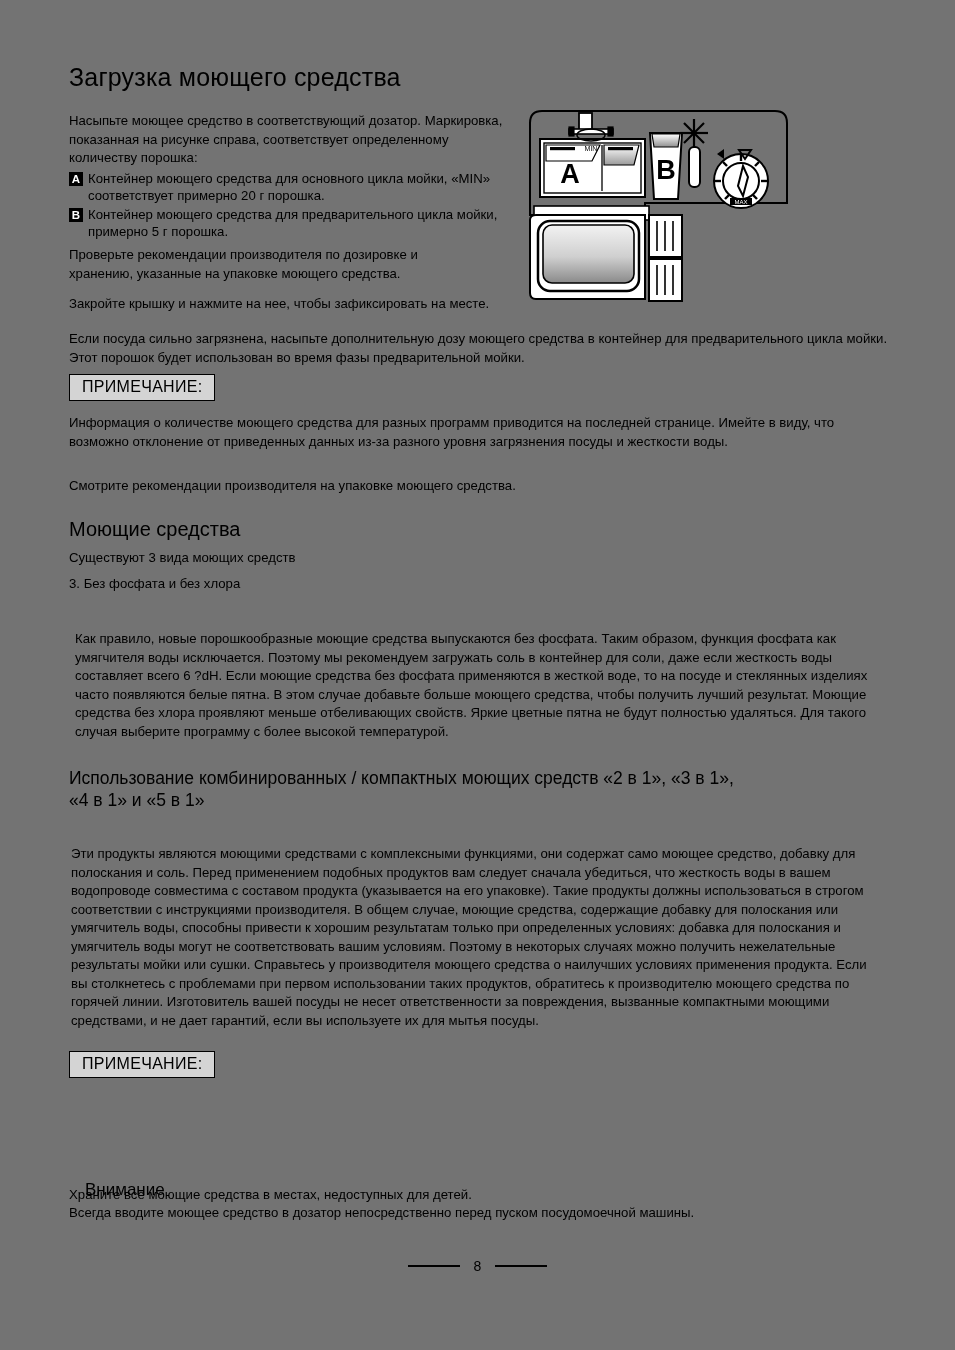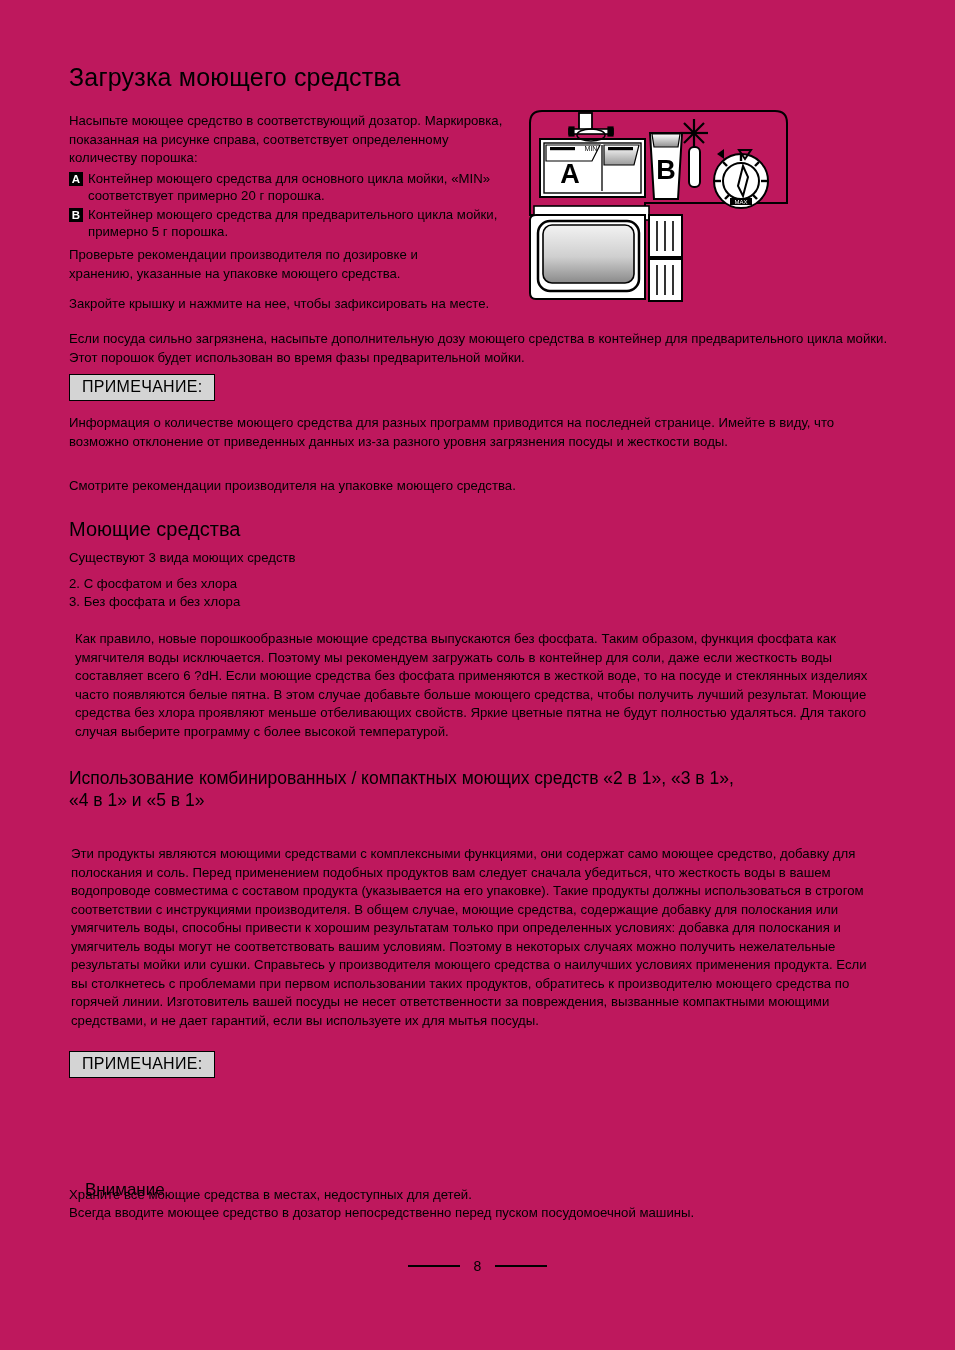--- a/index.html
+++ b/index.html
@@ -5,21 +5,21 @@
 <style>
   html, body {
     margin: 0;
     padding: 0;
     background: #ffffff;
   }
   .page {
     position: relative;
     width: 955px;
     height: 1350px;
-    background: #be185d;
+    background: #737373;
     font-family: "Liberation Sans", sans-serif;
     color: #000000;
     overflow: hidden;
   }
 
   
   h1.title {
     font-size: 25px;
     font-weight: normal;
     margin: 0;
@@ -276,21 +276,20 @@
 
   <p class="body abs" style="top:414px;width:820px;">Информация о количестве моющего средства для разных программ приводится на последней странице. Имейте в виду, что возможно отклонение от приведенных данных из-за разного уровня загрязнения посуды и жесткости воды.</p>
 
   <p class="body abs" style="top:477px;width:820px;">Смотрите рекомендации производителя на упаковке моющего средства.</p>
 
   <h2 class="section-title abs" style="top:515px;width:500px;">Моющие средства</h2>
 
   <p class="body abs" style="top:549px;width:500px;">Существуют 3 вида моющих средств</p>
 
   <div class="abs" style="top:575px;width:500px;">
-    <div class="body tight">2. С фосфатом и без хлора</div>
     <div class="body tight">3. Без фосфата и без хлора</div>
   </div>
 
   <p class="body abs" style="top:630px;left:75px;width:808px;">Как правило, новые порошкообразные моющие средства выпускаются без фосфата. Таким образом, функция фосфата как умягчителя воды исключается. Поэтому мы рекомендуем загружать соль в контейнер для соли, даже если жесткость воды составляет всего 6 ?dH. Если моющие средства без фосфата применяются в жесткой воде, то на посуде и стеклянных изделиях часто появляются белые пятна. В этом случае добавьте больше моющего средства, чтобы получить лучший результат. Моющие средства без хлора проявляют меньше отбеливающих свойств. Яркие цветные пятна не будут полностью удаляться. Для такого случая выберите программу с более высокой температурой.</p>
 
   <div class="abs" style="top:767px;width:826px;">
     <h3 class="subsection-title">Использование комбинированных / компактных моющих средств «2 в 1», «3 в 1»,</h3>
     <h3 class="subsection-title">«4 в 1» и «5 в 1»</h3>
   </div>
 

